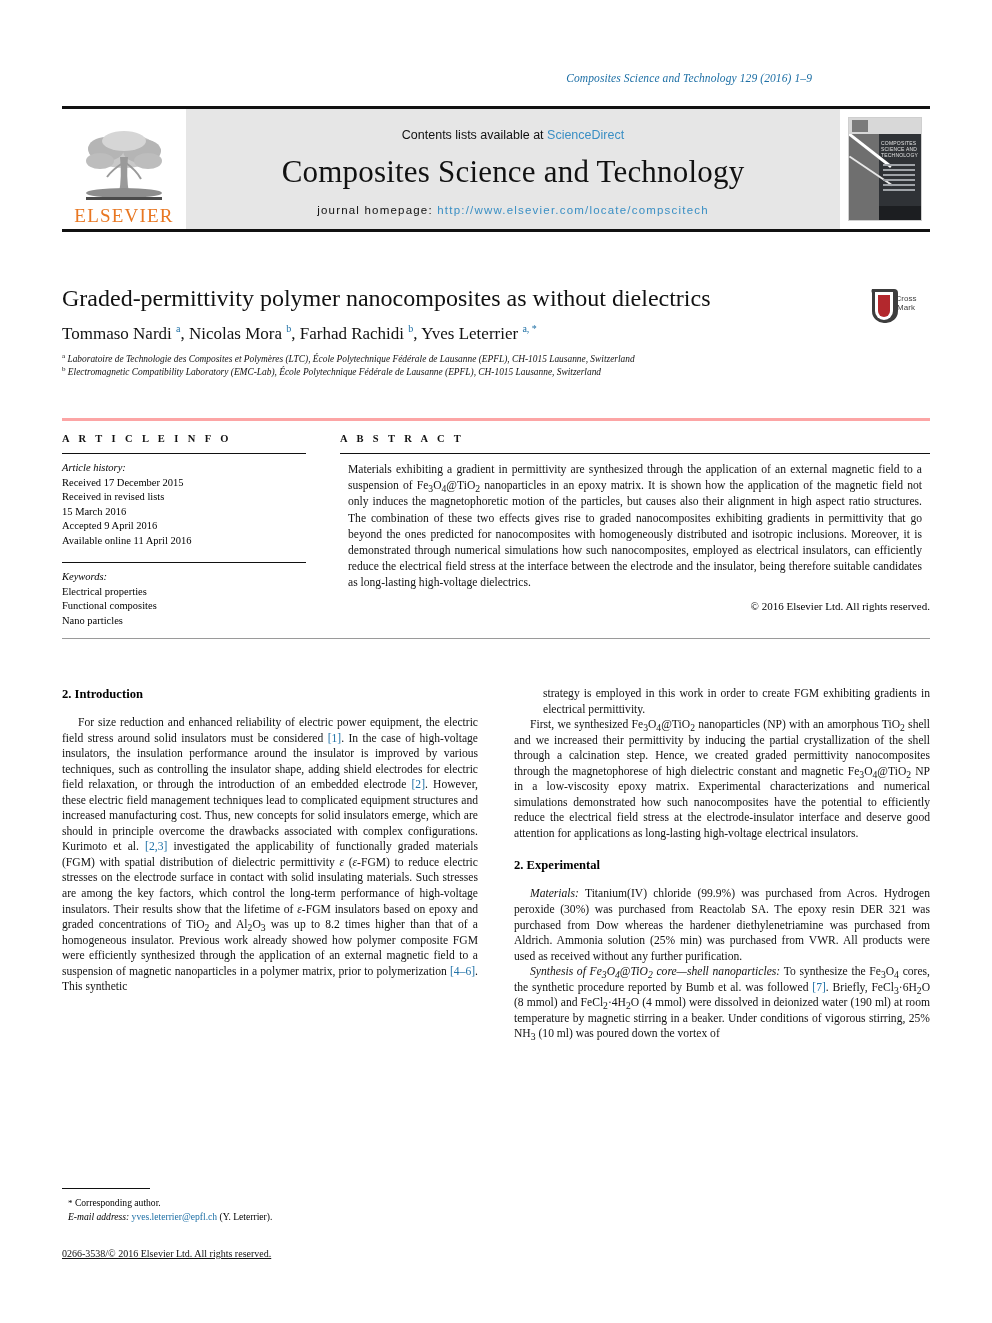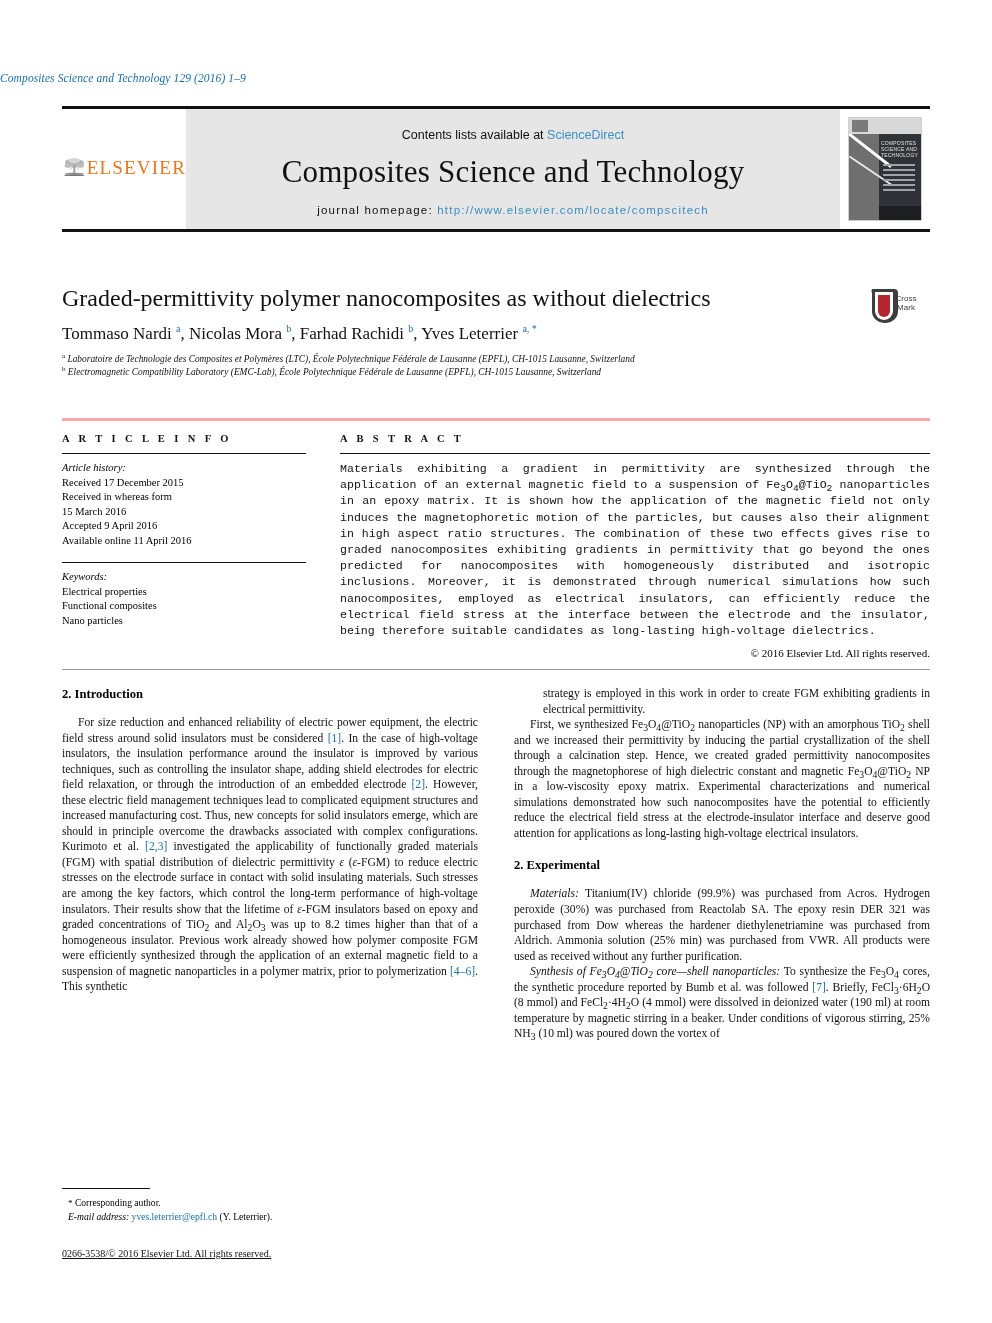--- a/index.html
+++ b/index.html
@@ -19,22 +19,22 @@
     position: absolute;
     left: 0; top: 0;
     width: 992px;
     height: 1323px;
   }
 
   
   .running-head {
     position: absolute;
     left: 0; top: 72px;
-    width: 992px;
-    text-align: left;
+    width: 812px;
+    text-align: right;
     font-size: 11.5px;
     font-style: italic;
     color: #1d6fa5;
     letter-spacing: .1px;
   }
 
   
   .masthead {
     position: absolute;
     left: 62px; top: 106px;
@@ -48,21 +48,21 @@
     position: absolute;
     left: 0; top: 0; right: 0; bottom: 0;
     display: flex;
     align-items: stretch;
   }
   .elsevier-logo {
     width: 124px;
     flex: 0 0 124px;
     background: #ffffff;
     display: flex;
-    flex-direction: row;
+    flex-direction: column;
     align-items: center;
     justify-content: flex-end;
     padding-bottom: 4px;
     box-sizing: border-box;
   }
   .tree-svg { display:block; }
   .elsevier-word {
     font-family: "Liberation Serif", serif;
     font-size: 19px;
     letter-spacing: 1.2px;
@@ -257,23 +257,22 @@
     line-height: 14.5px;
     margin: 0;
   }
   .kw-wrap {
     margin-top: 14px;
   }
   .abstract-text {
     font-size: 11.6px;
     line-height: 16.2px;
     text-align: justify;
-    margin: 0;
-    color: #111;
-    font-family: Liberation Mono, monospace;
+    margin: 8px;
+    color: #111;
   }
   .copyright-line {
     font-size: 11px;
     text-align: right;
     margin-top: 8px;
   }
 
   
   .body-cols {
     position: absolute;
@@ -434,21 +433,21 @@
     </div>
   </div>
 
   <div class="infoblock">
 
     <div class="col-info">
       <div class="sec-label">A R T I C L E  I N F O</div>
       <div class="rule"></div>
       <p class="hist-title">Article history:</p>
       <p class="hist-line">Received 17 December 2015</p>
-      <p class="hist-line">Received in whereas form</p>
+      <p class="hist-line">Received in revised lists</p>
       <p class="hist-line">15 March 2016</p>
       <p class="hist-line">Accepted 9 April 2016</p>
       <p class="hist-line">Available online 11 April 2016</p>
 
       <div class="kw-wrap">
         <div class="rule"></div>
         <p class="kw-title">Keywords:</p>
         <p class="kw-line">Electrical properties</p>
         <p class="kw-line">Functional composites</p>
         <p class="kw-line">Nano particles</p>

